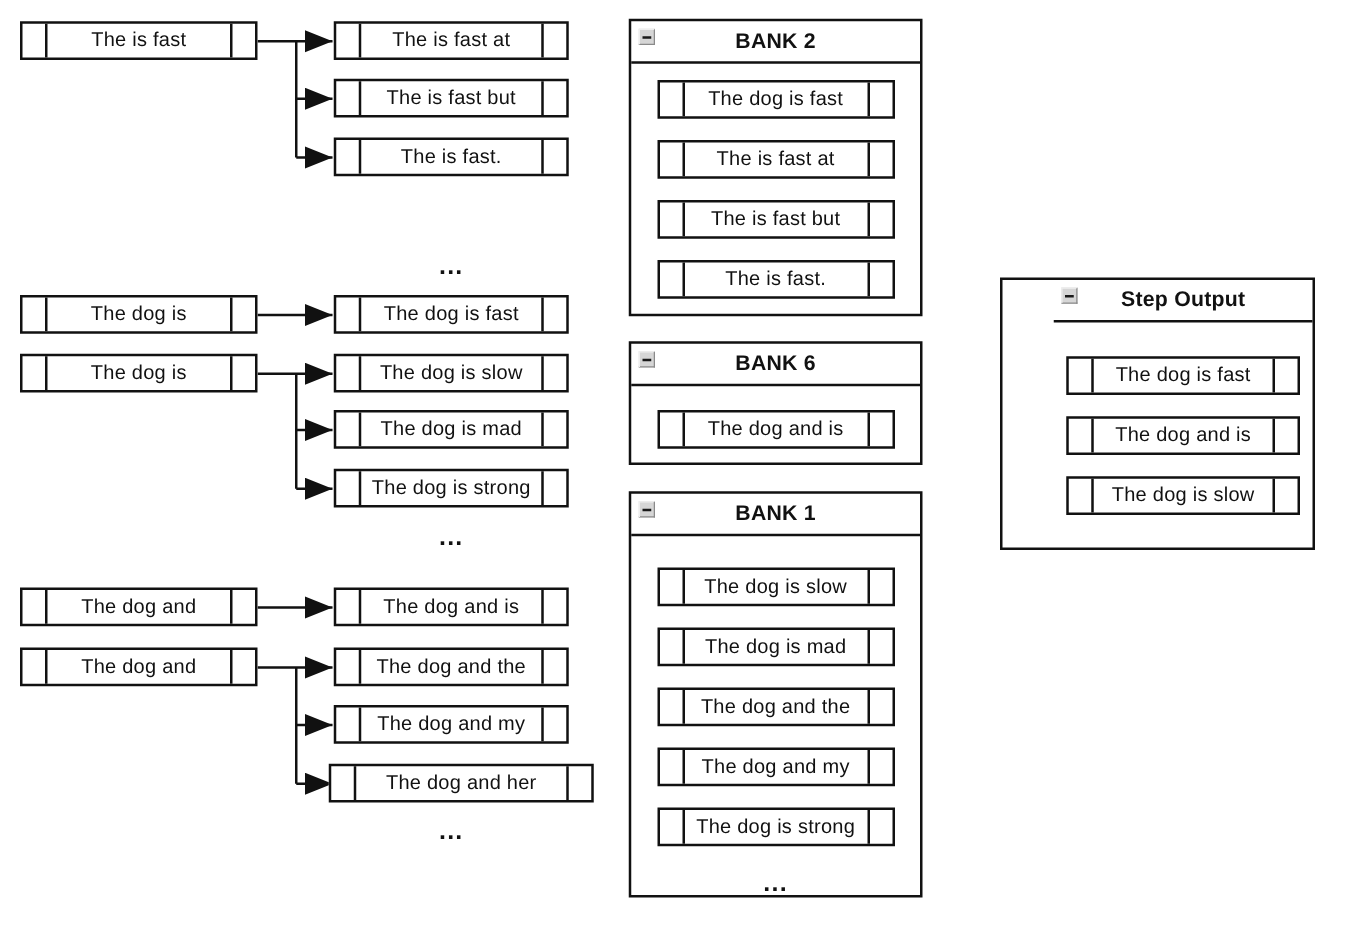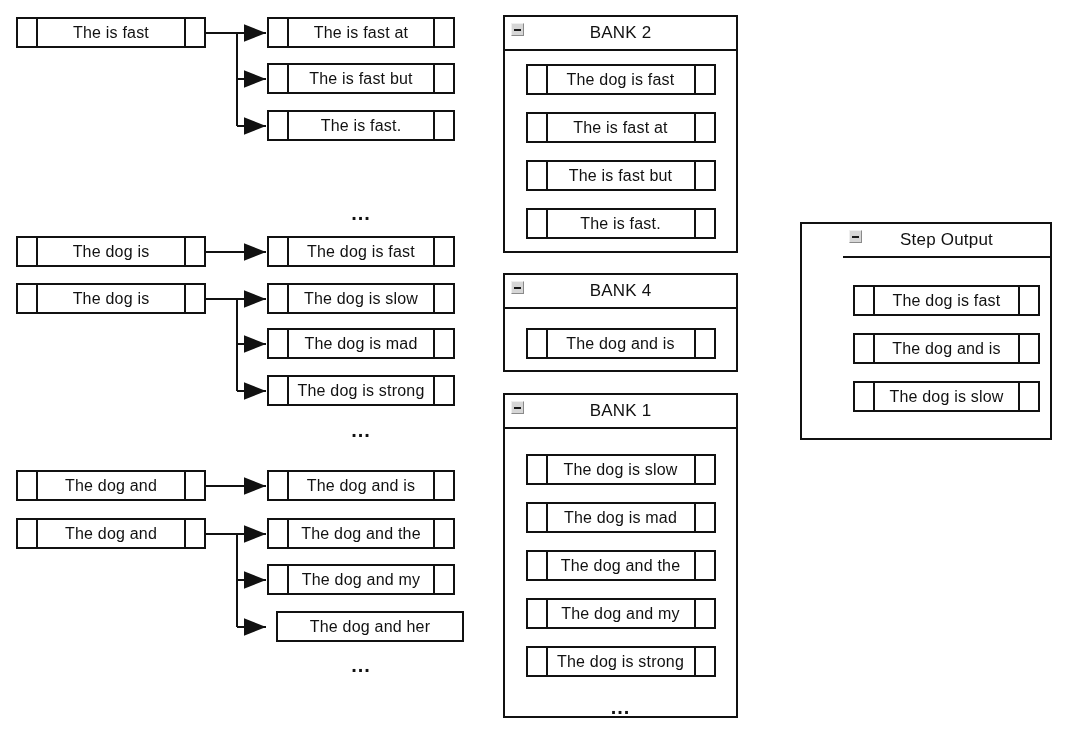--- a/index.html
+++ b/index.html
@@ -26,21 +26,21 @@
     letter-spacing:1px;color:#111;line-height:18px;
   }
   
   .panel{
     position:absolute;box-sizing:border-box;border:2px solid #111;background:#fff;
   }
   .panel-header{
     position:relative;height:34px;border-bottom:2px solid #111;box-sizing:border-box;
     display:flex;align-items:center;justify-content:center;
   }
-  .panel-title{font-weight:normal;font-size:17px;letter-spacing:.2px;}
+  .panel-title{font-weight:bold;font-size:17px;letter-spacing:.2px;}
   .collapse-btn{
     position:absolute;left:6px;top:6px;width:13px;height:13px;box-sizing:border-box;
     background:#d6d6d6;border:1px solid #8a8a8a;
     border-top-color:#efefef;border-left-color:#efefef;
     display:flex;align-items:center;justify-content:center;cursor:pointer;
   }
   .collapse-btn .minus{width:7px;height:2px;background:#1a1a1a;}
   .panel-body{display:flex;flex-direction:column;align-items:center;gap:17px;box-sizing:border-box;}
   .panel .token{width:190px;flex:none;}
   .panel.step .token{width:187px;}
@@ -153,21 +153,21 @@
   <div class="token abs" style="left:267px;top:518px;width:188px;">
     <span class="end l"></span>
     <span class="lbl">The dog and the</span>
     <span class="end r"></span>
   </div>
   <div class="token abs" style="left:267px;top:564px;width:188px;">
     <span class="end l"></span>
     <span class="lbl">The dog and my</span>
     <span class="end r"></span>
   </div>
-  <div class="token abs" style="left:276px;top:611px;width:188px;flex-direction:column;">
+  <div class="token abs" style="left:263px;top:611px;width:212px;">
     <span class="end l"></span>
     <span class="lbl">The dog and her</span>
     <span class="end r"></span>
   </div>
   <div class="dots" style="left:267px;top:656px;">...</div>
 
   <div class="panel" style="left:503px;top:15px;width:235px;height:238px;">
     <div class="panel-header">
       <span class="collapse-btn">
           <span class="minus"></span>
@@ -196,21 +196,21 @@
         <span class="end r"></span>
       </div>
     </div>
   </div>
 
   <div class="panel" style="left:503px;top:273px;width:235px;height:99px;">
     <div class="panel-header">
       <span class="collapse-btn">
           <span class="minus"></span>
         </span>
-      <span class="panel-title">BANK 4</span>
+      <span class="panel-title">BANK 6</span>
     </div>
     <div class="panel-body" style="padding-top:19px;">
       <div class="token">
         <span class="end l"></span>
         <span class="lbl">The dog and is</span>
         <span class="end r"></span>
       </div>
     </div>
   </div>
 

